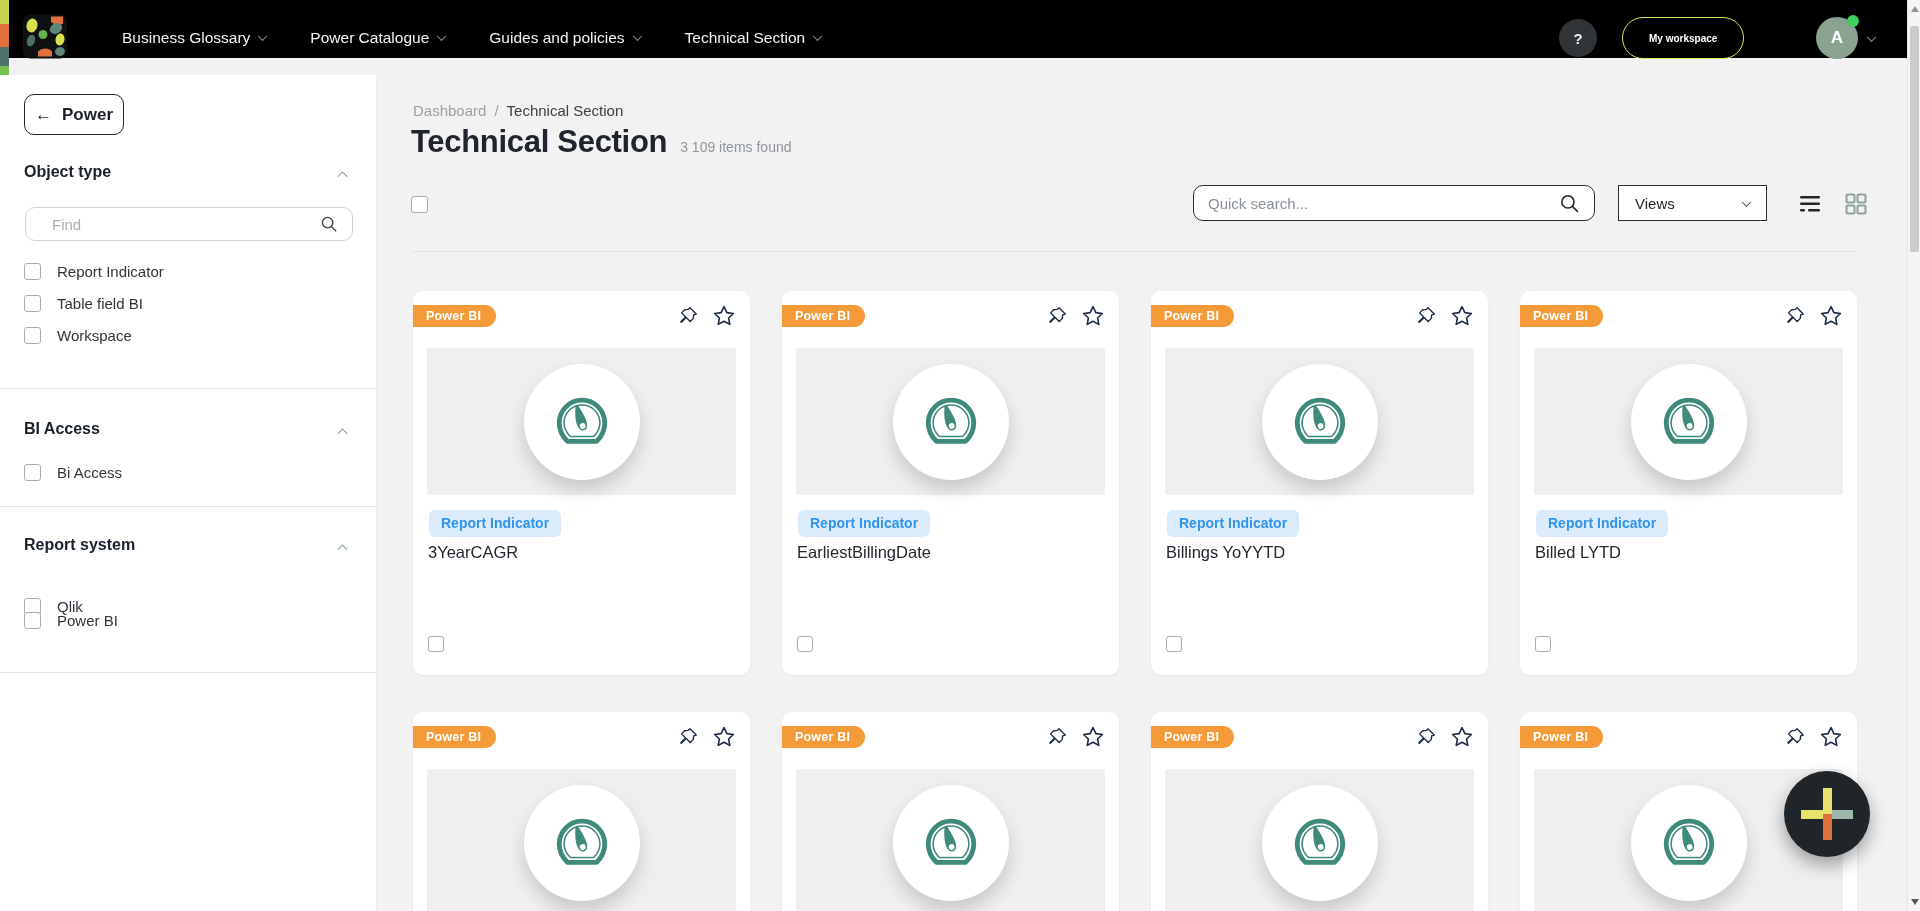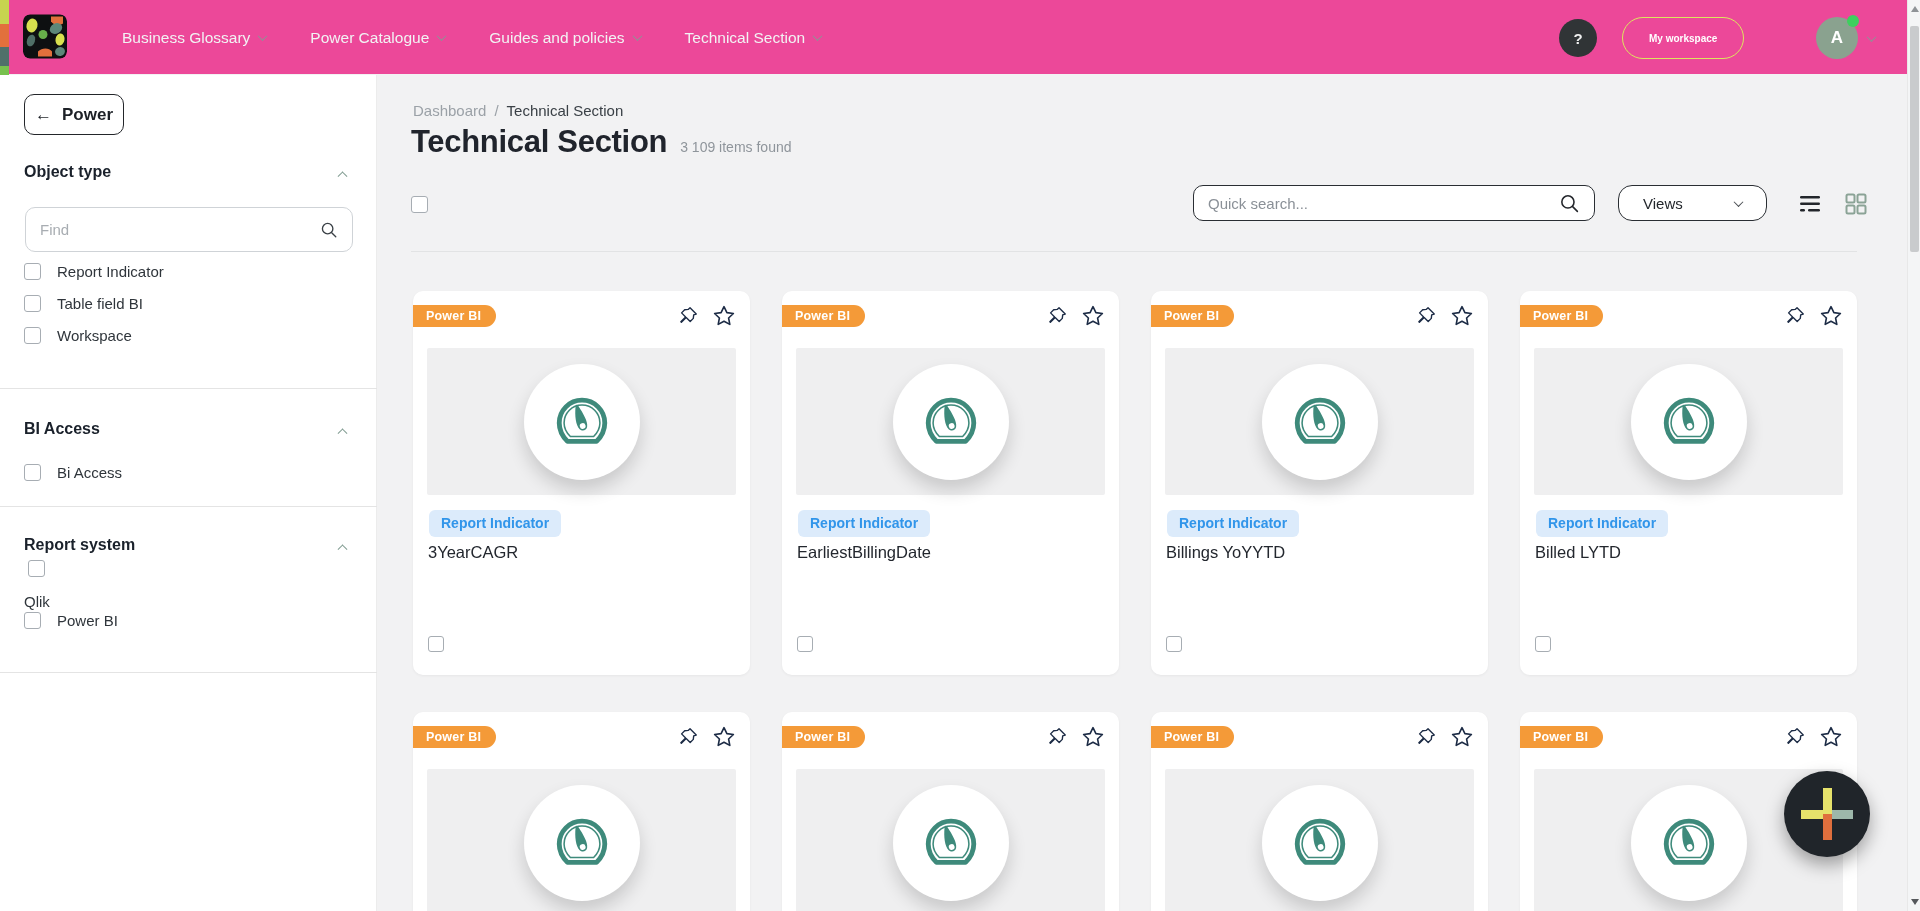--- a/index.html
+++ b/index.html
@@ -4,21 +4,21 @@
 <style>
   * { margin:0; padding:0; box-sizing:border-box; }
   html,body { width:1920px; height:911px; }
   body {
     position:relative; overflow:hidden;
     background:#f2f2f3;
     font-family:"Liberation Sans", sans-serif;
     -webkit-font-smoothing:antialiased;
   }
   
-  .navbar { position:absolute; left:0; top:0; width:1920px; height:74px; background:#ec4899; z-index:20; }
+  .navbar { position:absolute; left:0; top:0; width:1920px; height:58px; background:#000000; z-index:20; }
   .edge-strip { position:absolute; left:0; top:0; width:9px; height:75px; display:flex; flex-direction:column; }
   .edge-strip div { width:9px; }
   .logo { position:absolute; left:23px; top:14px; width:44px; height:45px; border-radius:7px; }
   .nav-menu { position:absolute; left:122px; top:0; height:75px; display:flex; align-items:center; gap:44px; }
   .nav-item { display:flex; align-items:center; gap:9px; color:#f2f3f4; font-size:15.5px; cursor:pointer; }
   .chev { width:7px; height:7px; border-right:1.6px solid #8e9296; border-bottom:1.6px solid #8e9296; transform:rotate(45deg) translate(-1px,-1px); display:inline-block; }
   .chev.up { transform:rotate(-135deg) translate(-2px,-2px); border-color:#7d998e; }
   .nav-search { position:absolute; left:1182px; top:15px; width:330px; height:45px; background:#3a3d3f; border-radius:10px; display:flex; align-items:center; }
   .nav-search input { flex:1; background:transparent; border:none; outline:none; color:#e8e8e8; font-size:15px; padding:0 10px 0 16px; font-family:inherit; }
   .nav-search input::placeholder { color:#9c9fa1; }
@@ -26,40 +26,40 @@
   .help-btn { position:absolute; left:1559px; top:19px; width:38px; height:38px; border-radius:50%; background:#303436; color:#f0f0f0; font-size:15px; font-weight:bold; display:flex; align-items:center; justify-content:center; cursor:pointer; }
   .workspace-btn { position:absolute; left:1622px; top:17px; height:42px; padding:0 26px; border:1.5px solid #dde65e; border-radius:21px; background:transparent; color:#ffffff; font-size:10px; font-weight:600; display:flex; align-items:center; cursor:pointer; font-family:inherit; }
   .avatar-group { position:absolute; left:1816px; top:17px; display:flex; align-items:center; gap:10px; cursor:pointer; }
   .avatar { position:relative; width:42px; height:42px; border-radius:50%; background:#8aa28f; color:#fff; font-size:17px; font-weight:bold; display:flex; align-items:center; justify-content:center; }
   .status-dot { position:absolute; right:-1px; top:-2px; width:12px; height:12px; border-radius:50%; background:#3ecf5e; }
   
   .sidebar { position:absolute; left:0; top:75px; width:377px; bottom:0; background:#ffffff; border-right:1px solid #ececec; z-index:5; }
   .hide-btn { position:absolute; left:24px; top:19px; width:100px; height:41px; border:1.6px solid #23262a; border-radius:10px; background:#fff; font-size:17px; font-weight:600; color:#1d2127; display:flex; align-items:center; justify-content:center; gap:10px; cursor:pointer; font-family:inherit; }
   .side-section-title { position:absolute; left:24px; font-size:16px; font-weight:bold; color:#1a212b; }
   .side-collapse { position:absolute; left:339px; cursor:pointer; }
-  .find-box { position:absolute; left:25px; top:132px; width:328px; height:45px; border:1px solid #cfd3d7; border-radius:10px; background:#fff; display:flex; align-items:center; }
+  .find-box { position:absolute; left:25px; top:132px; width:328px; height:34px; border:1px solid #cfd3d7; border-radius:10px; background:#fff; display:flex; align-items:center;padding-left:12px; }
   .find-box input { flex:1; border:none; outline:none; font-size:15px; color:#333; padding:0 8px 0 14px; font-family:inherit; background:transparent; }
   .find-box input::placeholder { color:#a8adb2; }
   .opt-row { position:absolute; left:24px; display:flex; align-items:center; gap:16px; height:20px; cursor:pointer; }
   .cb { width:17px; height:17px; border:1.5px solid #a7adb3; border-radius:3px; background:#fff; flex:0 0 auto; display:inline-block; }
   .opt-label { font-size:15px; color:#2f353b; }
   .side-divider { position:absolute; left:0; width:377px; height:1px; background:#e4e4e4; }
   
   .breadcrumb { position:absolute; left:413px; top:102px; font-size:15px; display:flex; gap:8px; z-index:2; }
   .crumb-parent { color:#9ba1a7; cursor:pointer; }
   .crumb-sep { color:#9ba1a7; }
   .crumb-current { color:#3a4046; }
   .title-row { position:absolute; left:411px; top:124px; display:flex; align-items:baseline; gap:13px; }
   .page-title { font-size:31px; font-weight:800; color:#20242c; letter-spacing:-0.3px; }
   .items-found { font-size:14px; color:#8f959b; }
   .select-all { position:absolute; left:411px; top:196px; cursor:pointer; }
   .quick-search { position:absolute; left:1193px; top:185px; width:402px; height:36px; border:1px solid #2a2e33; border-radius:10px; background:#fff; display:flex; align-items:center; }
   .quick-search input { flex:1; border:none; outline:none; font-size:15px; color:#15803d; padding:0 8px 0 14px; font-family:inherit; background:transparent; }
   .quick-search input::placeholder { color:#8a9097; }
-  .views-dd { position:absolute; left:1618px; top:185px; width:149px; height:36px; border:1px solid #2a2e33; border-radius:14px; background:#fff; display:flex; align-items:center; justify-content:space-between; padding:0 24px; cursor:pointer; }
+  .views-dd { position:absolute; left:1618px; top:185px; width:149px; height:36px; border:1px solid #2a2e33; border-radius:0; background:#fff; display:flex; align-items:center; justify-content:space-between; padding:0 16px; cursor:pointer; }
   .views-label { font-size:15px; color:#23272c; }
   .view-toggle { position:absolute; top:192px; cursor:pointer; }
   .toolbar-divider { position:absolute; left:411px; top:251px; width:1446px; height:1px; background:#e2e3e4; }
   
   .cards-row { position:absolute; left:413px; display:flex; gap:32px; }
   #cards-row-1 { top:291px; }
   #cards-row-2 { top:712px; }
   .card { position:relative; width:337px; height:384px; background:#fff; border-radius:10px; box-shadow:0 1px 3px rgba(0,0,0,0.05); }
   .card-top { position:absolute; left:0; top:13px; width:100%; display:flex; align-items:center; justify-content:space-between; }
   .sys-badge { height:22px; line-height:22px; padding:0 15px 0 13px; border-radius:0 12px 12px 0; background:#f49a38; color:#fff; font-size:12.5px; font-weight:bold; letter-spacing:0.2px; }
@@ -173,21 +173,21 @@
       <span class="opt-label">Table field BI</span>
     </div>
     <div class="opt-row" style="top: 250px;">
       <span class="cb" role="checkbox" aria-checked="false"></span>
       <span class="opt-label">Workspace</span>
     </div>
     <div class="opt-row" style="top: 387px;">
       <span class="cb" role="checkbox" aria-checked="false"></span>
       <span class="opt-label">Bi Access</span>
     </div>
-    <div class="opt-row" style="top: 485px; flex-direction: column;">
+    <div class="opt-row" style="top: 521px;">
       <span class="cb" role="checkbox" aria-checked="false"></span>
       <span class="opt-label">Qlik</span>
     </div>
     <div class="opt-row" style="top: 535px;">
       <span class="cb" role="checkbox" aria-checked="false"></span>
       <span class="opt-label">Power BI</span>
     </div>
   </aside>
 
 <div class="breadcrumb">

